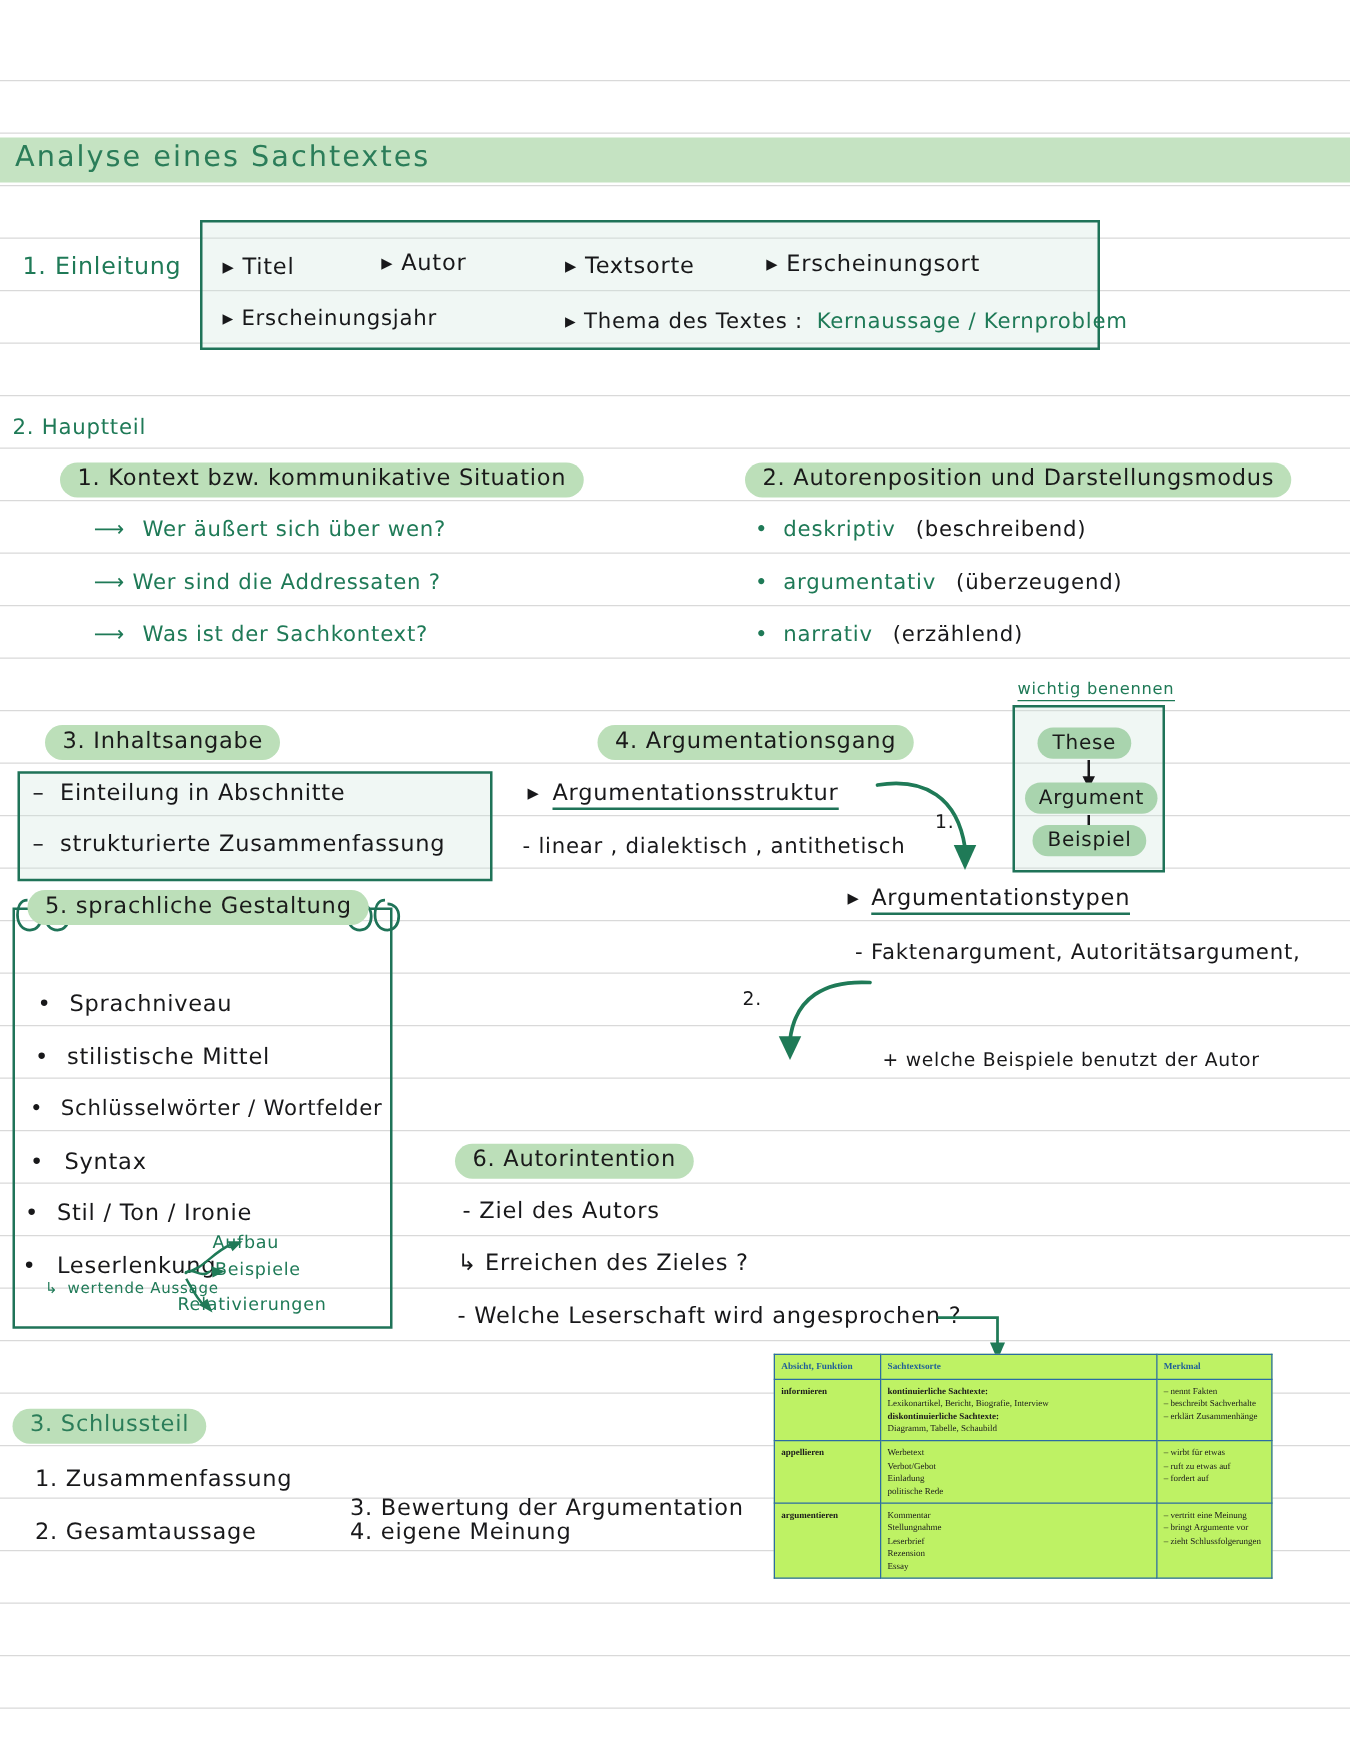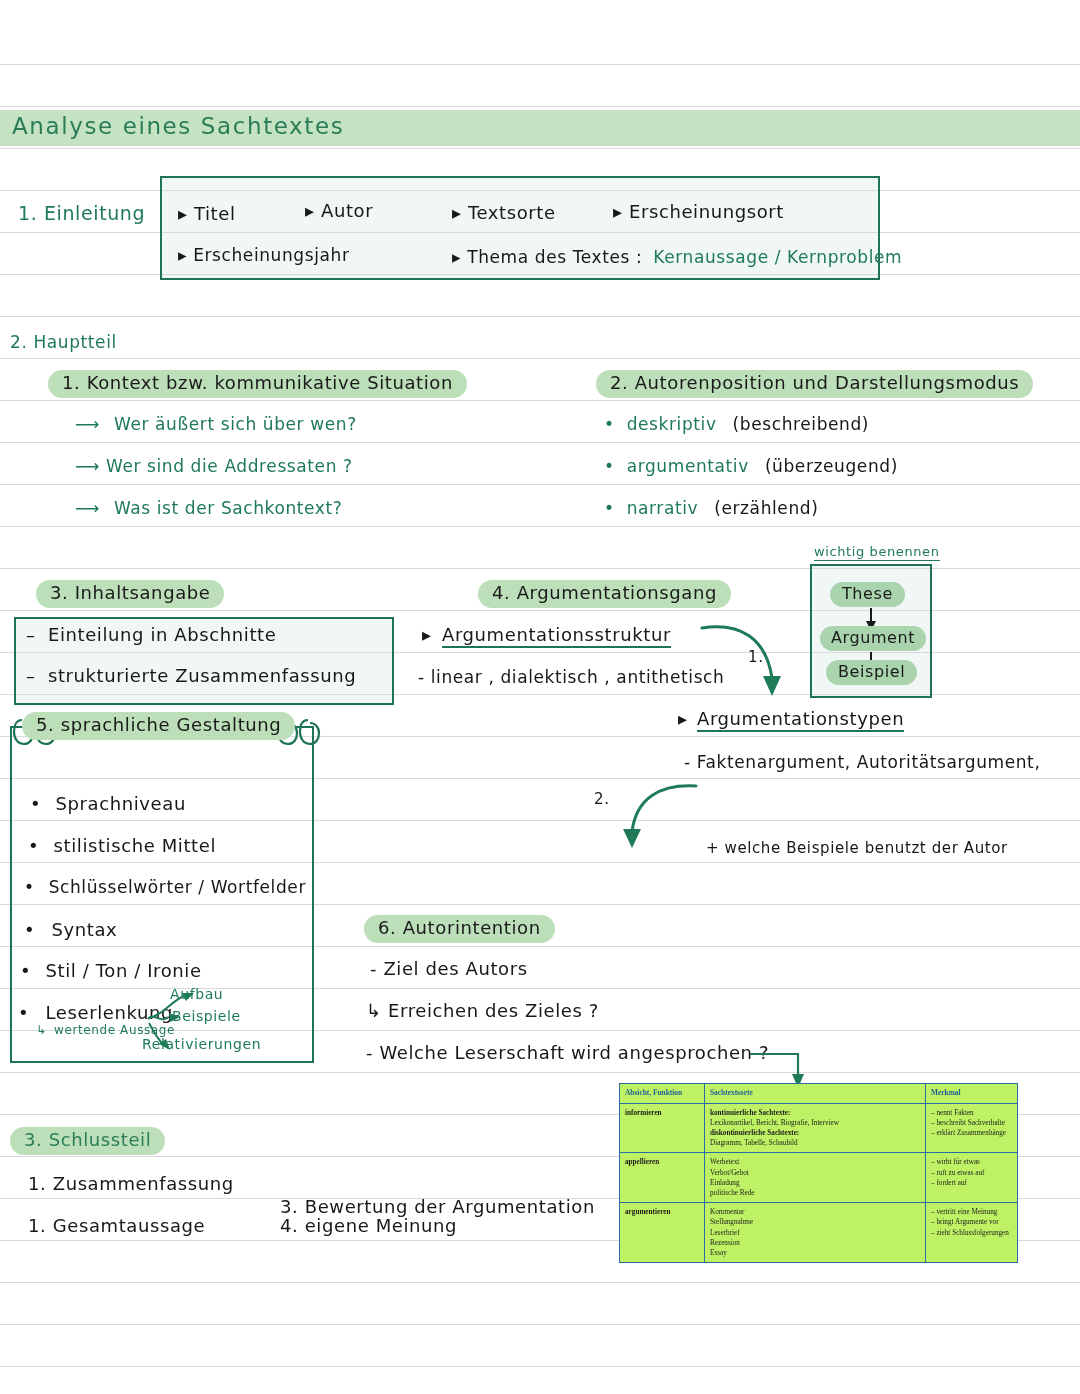--- a/index.html
+++ b/index.html
@@ -330,21 +330,21 @@
 
   <svg class="abs" style="left:748px;top:1046px;width:66px;height:44px;" viewBox="0 0 66 44">
     <path d="M2,8 L50,8 L50,30" stroke="#1f7a57" stroke-width="2.2" fill="none"></path>
     <polygon points="50,42 44,28 56,28" fill="#1f7a57"></polygon>
   </svg>
 
   <div class="abs hw" style="left:10px;top:1127px;font-size:18px;">
     <span class="pill pill-green">3. Schlussteil</span>
   </div>
   <div class="abs hw hw-dark" style="left:28px;top:1173px;font-size:18px;">1. Zusammenfassung</div>
-  <div class="abs hw hw-dark" style="left:28px;top:1215px;font-size:18px;">1. Gesamtaussage</div>
+  <div class="abs hw hw-dark" style="left:28px;top:1215px;font-size:18px;">2. Gesamtaussage</div>
   <div class="abs hw hw-dark" style="left:280px;top:1172px;font-size:18px;margin-top:24px;">3. Bewertung der  Argumentation</div>
   <div class="abs hw hw-dark" style="left:280px;top:1215px;font-size:18px;">4. eigene   Meinung</div>
 
   <table id="sachtext-table">
     <thead>
       <tr>
         <th>Absicht, Funktion</th>
         <th>Sachtextsorte</th>
         <th>Merkmal</th>
       </tr>

